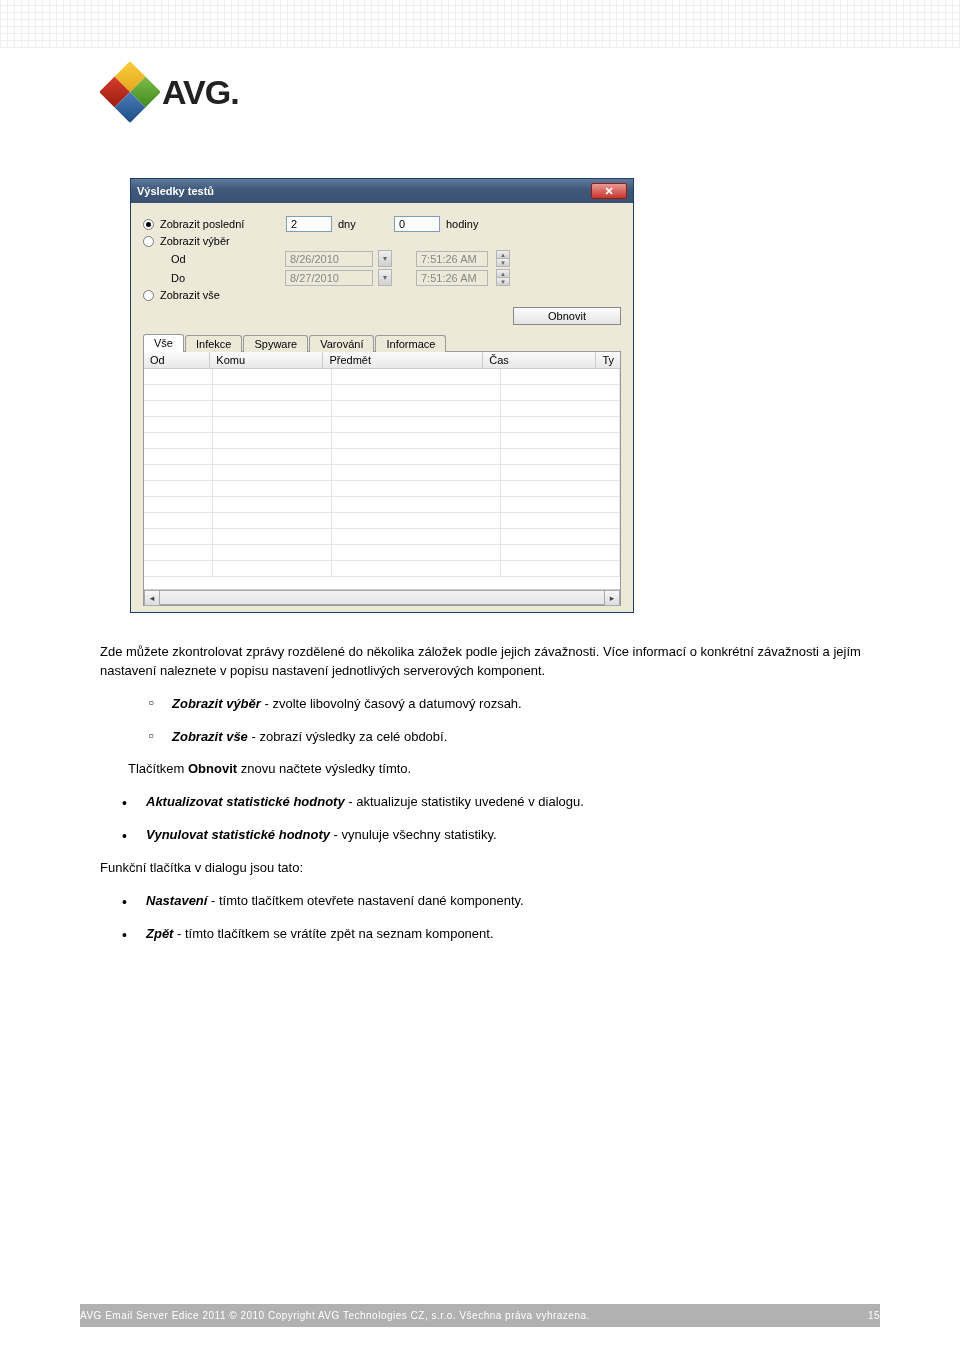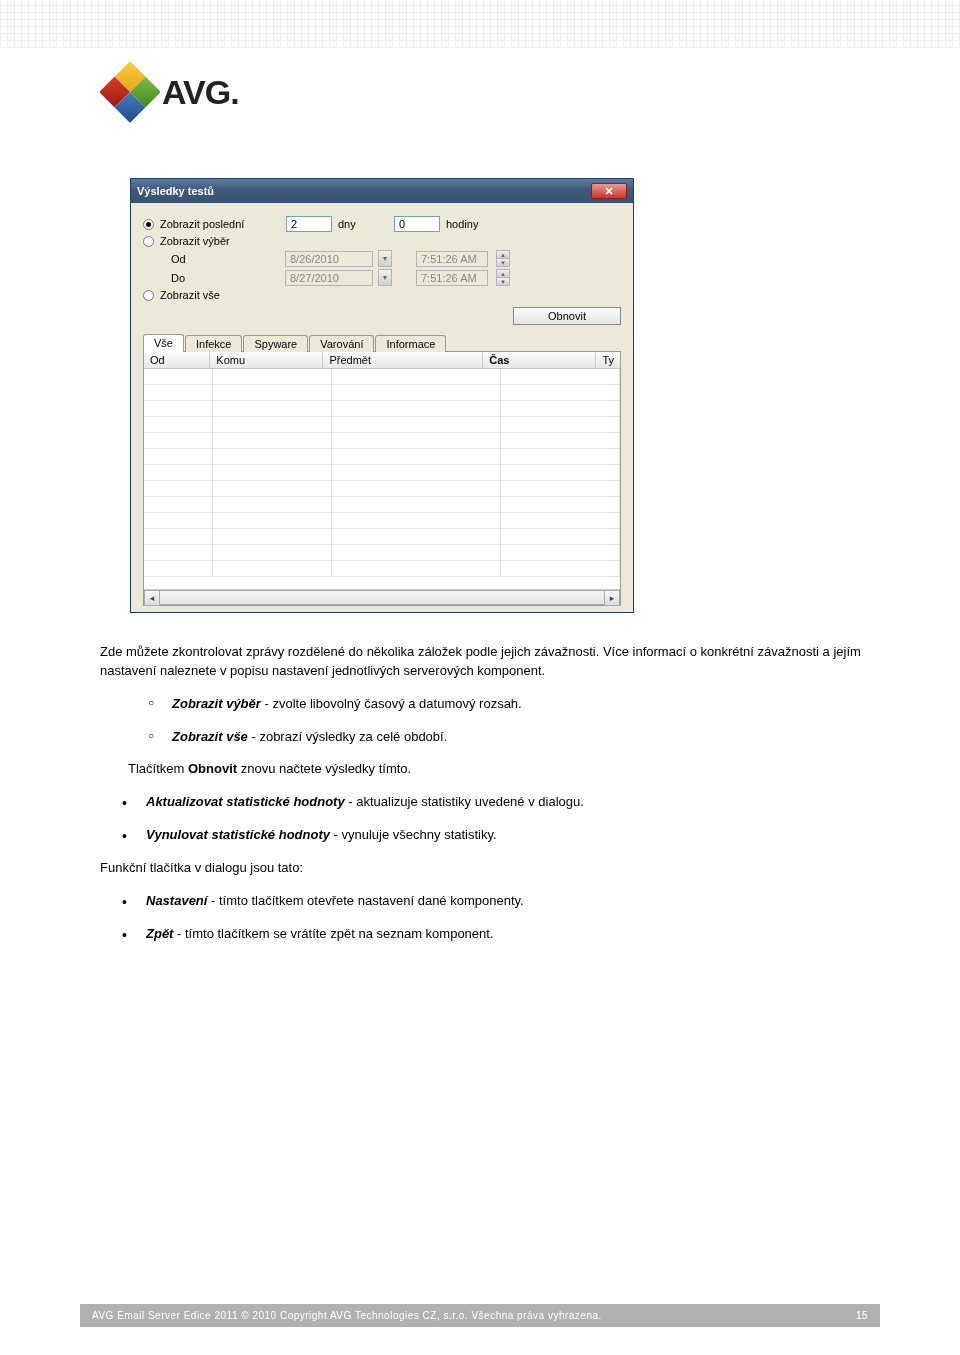--- a/index.html
+++ b/index.html
@@ -42,21 +42,21 @@
   .tab { border:1px solid #999; border-bottom:none; border-radius:3px 3px 0 0; background:#ece9d8; padding:2px 10px; margin-right:1px; font-size:11px; position:relative; top:1px; }
   .tab.active { background:#fff; z-index:2; padding-bottom:3px; }
   
   .grid-wrap { border:1px solid #999; background:#fff; }
   .grid-head { display:flex; border-bottom:1px solid #ccc; }
   .gh-cell { border-right:1px solid #ccc; background:linear-gradient(#fbfbfb,#e8e8e8); padding:2px 6px; font-size:11px; }
   .gh-cell:last-child { border-right:none; }
   .gh-od { width:70px; }
   .gh-komu { width:120px; }
   .gh-pred { width:170px; }
-  .gh-cas { width:120px;font-weight:bold; }
+  .gh-cas { width:120px; }
   .gh-ty { flex:1; text-align:right; }
   .grid-body { height:220px; overflow:hidden; position:relative; }
   .grid-row { display:flex; border-bottom:1px solid #e5e5e5; height:16px; }
   .gr-cell { border-right:1px solid #e5e5e5; }
   .gr-cell:last-child { border-right:none; }
   .grid-scroll { display:flex; border-top:1px solid #ccc; background:linear-gradient(#f4f4f4,#e4e4e4); height:16px; }
   .scroll-btn { width:16px; height:16px; border:1px solid #aaa; background:linear-gradient(#f8f8f8,#dcdcdc); display:flex; align-items:center; justify-content:center; font-size:9px; color:#444; }
   .scroll-track { flex:1; border:1px solid #aaa; border-left:none; border-right:none; }
   
   .win-footer { display:flex; justify-content:flex-end; align-items:center; padding:8px 12px 8px 12px; gap:8px; background:#ece9d8; }
@@ -71,21 +71,21 @@
   .doc-text b { font-weight: bold; }
   .doc-text i { font-style: italic; }
   ul.circ { list-style: none; padding-left: 48px; margin: 6px 0; }
   ul.circ li { position: relative; margin: 14px 0; padding-left: 24px; }
   ul.circ li::before { content:"○"; position:absolute; left:0; top:1px; font-size:10px; color:#000; }
   ul.bull { list-style: none; padding-left: 22px; margin: 6px 0; }
   ul.bull li { position: relative; margin: 14px 0; padding-left: 24px; }
   ul.bull li::before { content:"•"; position:absolute; left:0; top:0; font-size:14px; color:#000; }
   
   
-  .page-footer { position:absolute; left:80px; right:80px; bottom:28px; background:#b1b1b1; color:#fff; font-size:10px; padding:6px 12px; letter-spacing:0.5px; display:flex; justify-content:space-between; }
+  .page-footer { position:absolute; left:80px; right:80px; bottom:28px; background:#b1b1b1; color:#fff; font-size:10px; padding:6px 0; letter-spacing:0.5px; display:flex; justify-content:space-between; }
   
   
   .top-deco { position:absolute; top:0; left:0; right:0; height:48px; overflow:hidden; opacity:0.35; }
   .top-deco::before { content:""; position:absolute; inset:0;
     background-image:
       repeating-linear-gradient(90deg, #d0d0d0 0 1px, transparent 1px 7px),
       repeating-linear-gradient(0deg, #d0d0d0 0 1px, transparent 1px 7px);
   }
 </style>
 </head>

